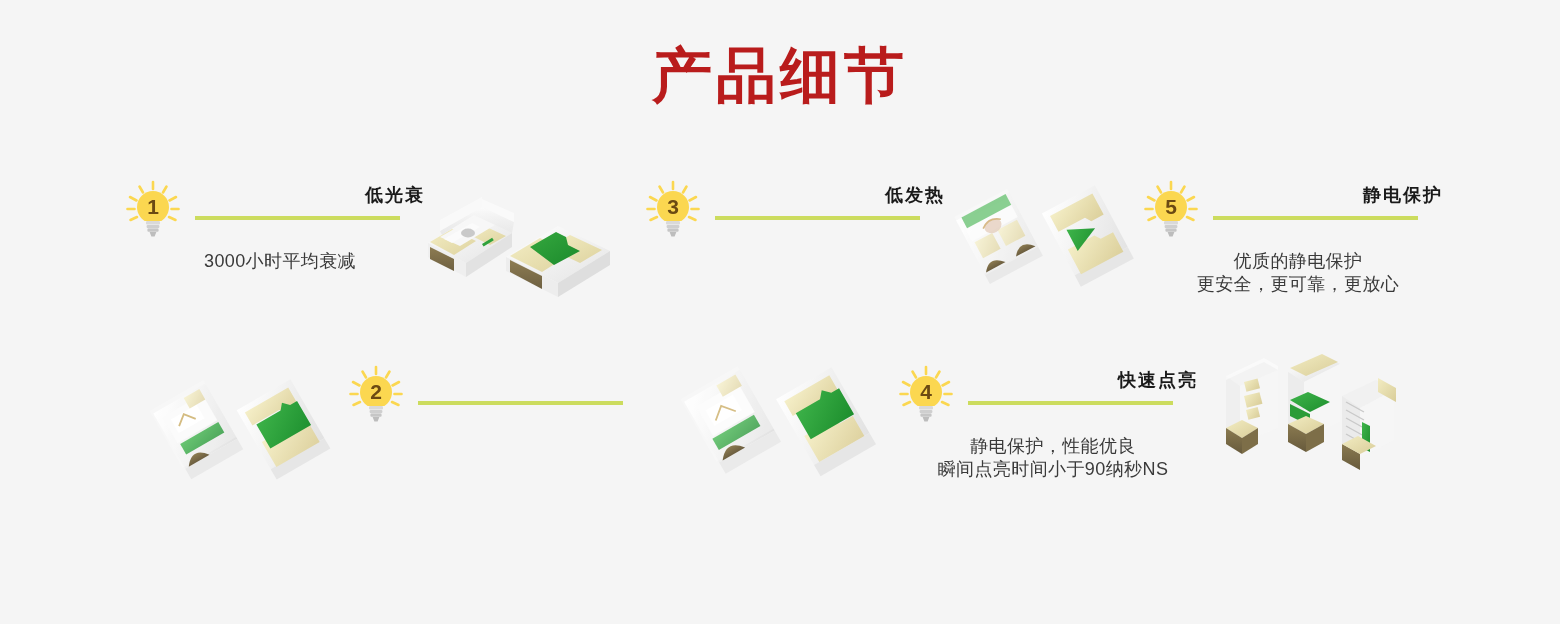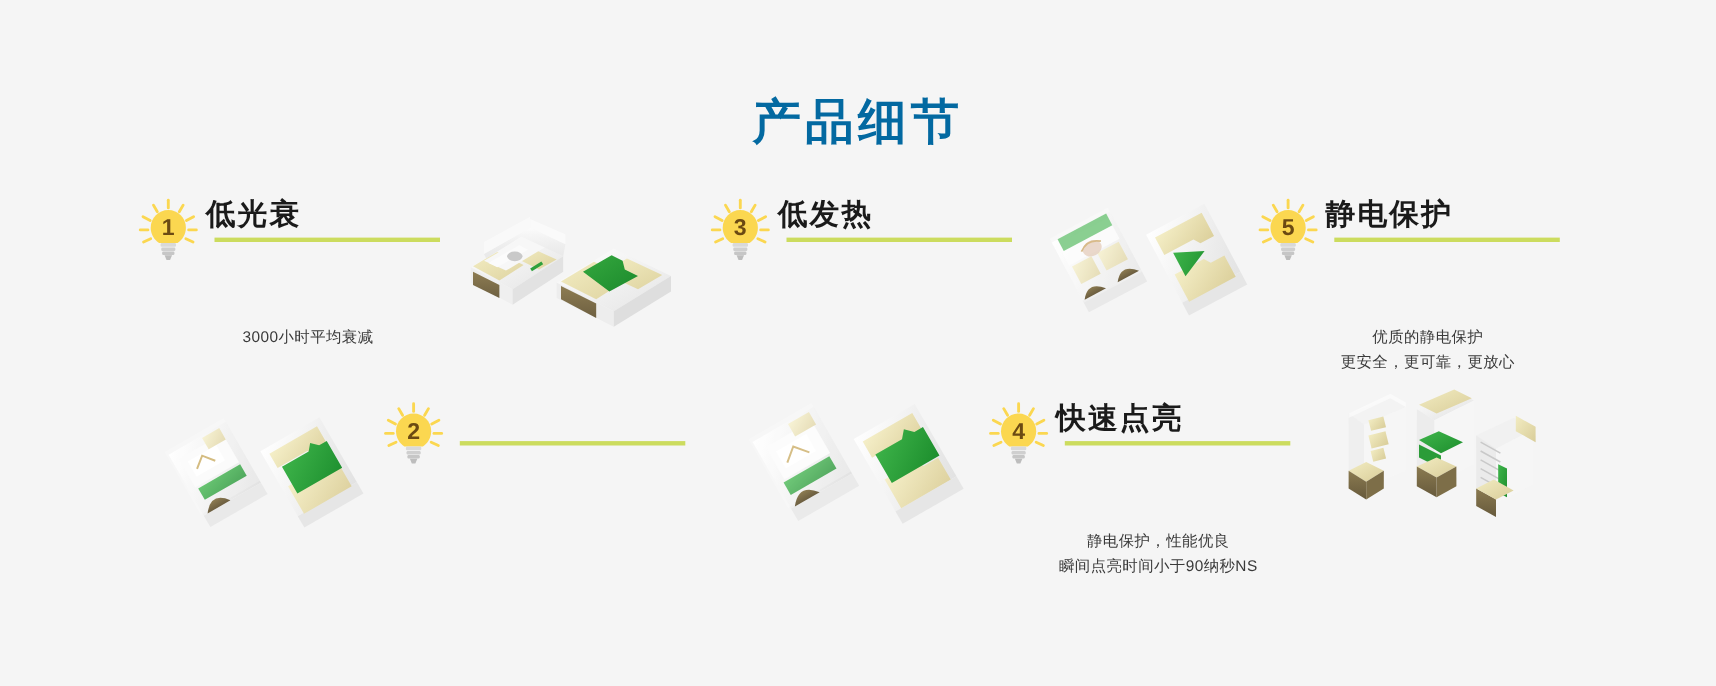--- a/index.html
+++ b/index.html
@@ -20,26 +20,25 @@
     height: 624px;
   }
 
   
   .page-title {
     position: absolute;
     left: 0;
     top: 42px;
     width: 1560px;
     text-align: center;
-    font-size: 44px;
+    font-size: 60px;
     line-height: 68px;
     font-weight: 700;
-    color: #0369a1;
+    color: #b91c1c;
     letter-spacing: 4px;
-    margin-top: 35px;
   }
 
   
   .feature {
     position: absolute;
     width: 300px;
   }
   .feature-head {
     position: relative;
     height: 62px;
@@ -51,46 +50,45 @@
     width: 56px;
     height: 62px;
   }
   .bulb svg { display: block; }
 
   .feature-title {
     position: absolute;
     left: 62px;
     top: -2px;
     width: 238px;
-    text-align: left;
-    font-size: 27px;
+    text-align: right;
+    font-size: 18px;
     line-height: 34px;
     font-weight: 700;
     color: #1a1a1a;
     letter-spacing: 2px;
   }
   .title-bar {
     position: absolute;
     left: 70px;
     top: 36px;
     width: 205px;
     height: 4px;
     background: #ccdc5e;
   }
   .feature-desc {
     position: absolute;
     left: 10px;
     top: 70px;
     width: 290px;
     text-align: center;
     color: #3a3a3a;
-    font-size: 14px;
+    font-size: 18px;
     line-height: 23px;
     letter-spacing: 0.4px;
-    margin-top: 45px;
   }
   .feature-desc div { white-space: nowrap; }
 
   
   .chips {
     position: absolute;
   }
   .chips svg { display: block; overflow: visible; }
 </style>
 </head>

